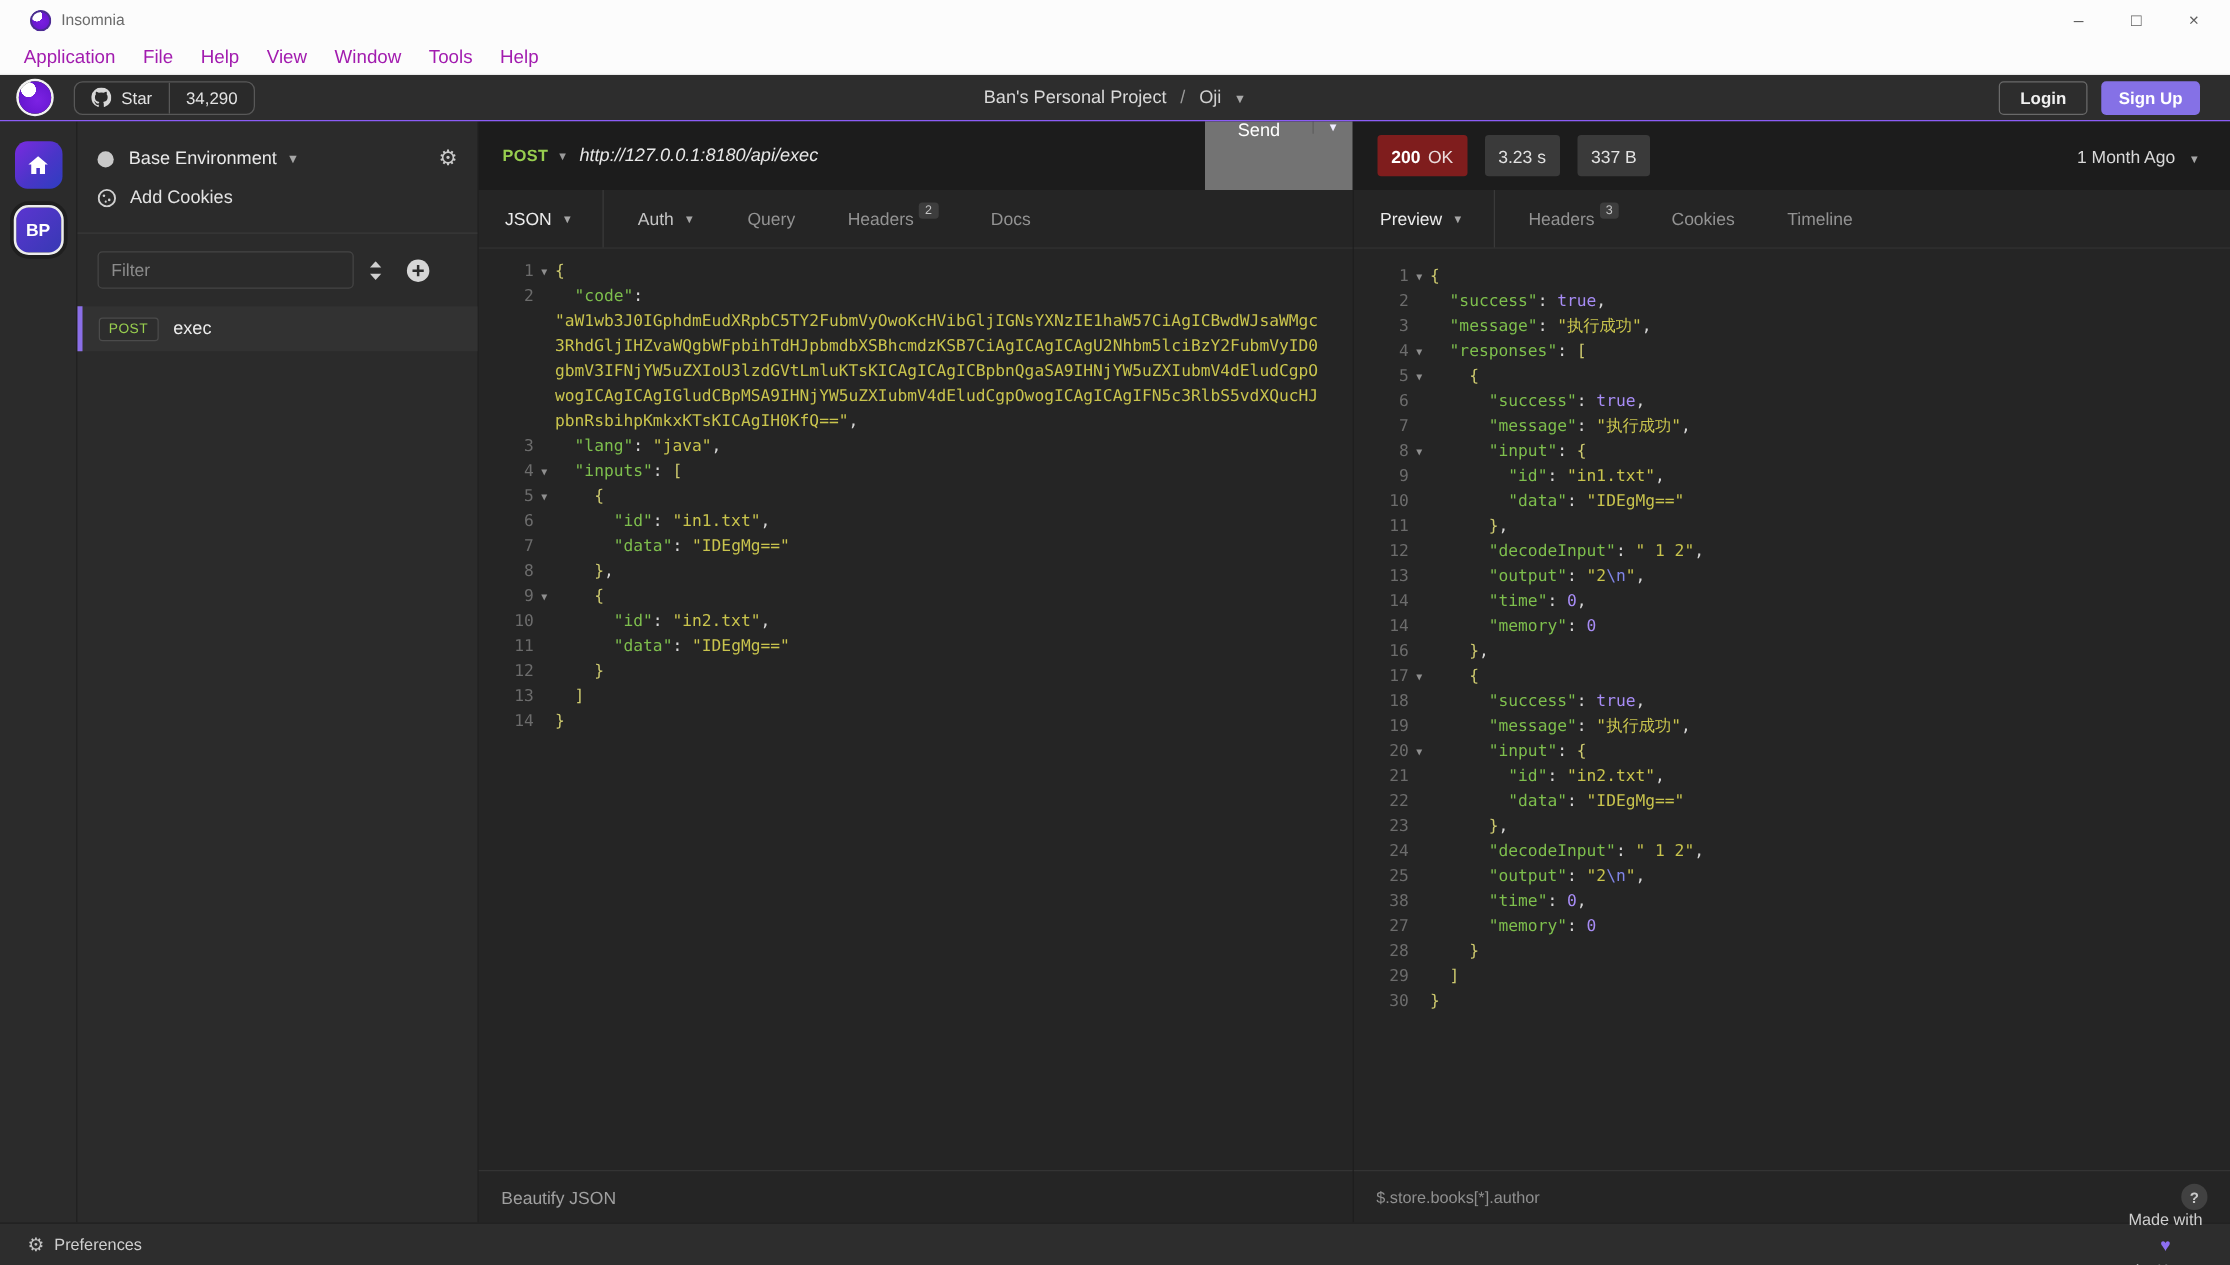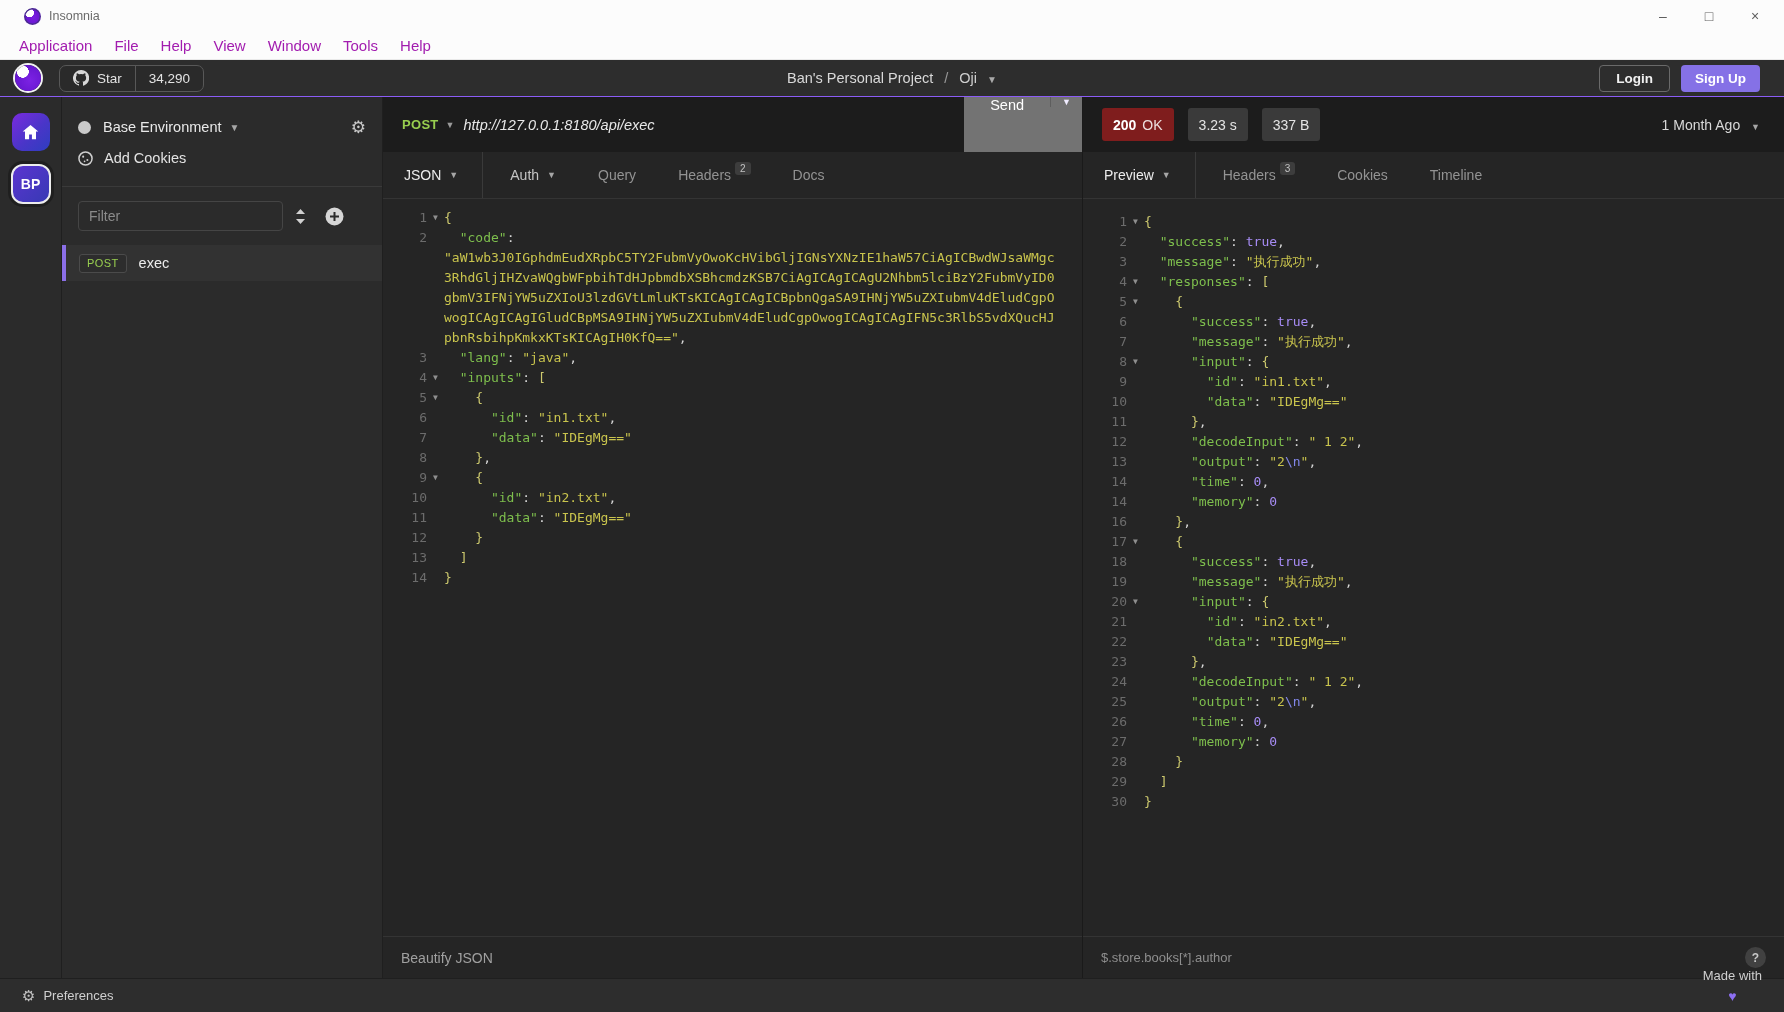--- a/index.html
+++ b/index.html
@@ -505,21 +505,21 @@
             <span class="gut">24</span>
             <span class="fold"></span>
             <span class="code"><span class="tk-ws">      </span><span class="tk-key">"decodeInput"</span><span class="tk-pun">: </span><span class="tk-str">" 1 2"</span><span class="tk-pun">,</span></span>
           </div>
           <div class="crow">
             <span class="gut">25</span>
             <span class="fold"></span>
             <span class="code"><span class="tk-ws">      </span><span class="tk-key">"output"</span><span class="tk-pun">: </span><span class="tk-str">"2</span><span class="tk-esc">\n</span><span class="tk-str">"</span><span class="tk-pun">,</span></span>
           </div>
           <div class="crow">
-            <span class="gut">26</span>
+            <span class="gut">38</span>
             <span class="fold"></span>
             <span class="code"><span class="tk-ws">      </span><span class="tk-key">"time"</span><span class="tk-pun">: </span><span class="tk-num">0</span><span class="tk-pun">,</span></span>
           </div>
           <div class="crow">
             <span class="gut">27</span>
             <span class="fold"></span>
             <span class="code"><span class="tk-ws">      </span><span class="tk-key">"memory"</span><span class="tk-pun">: </span><span class="tk-num">0</span></span>
           </div>
           <div class="crow">
             <span class="gut">28</span>

